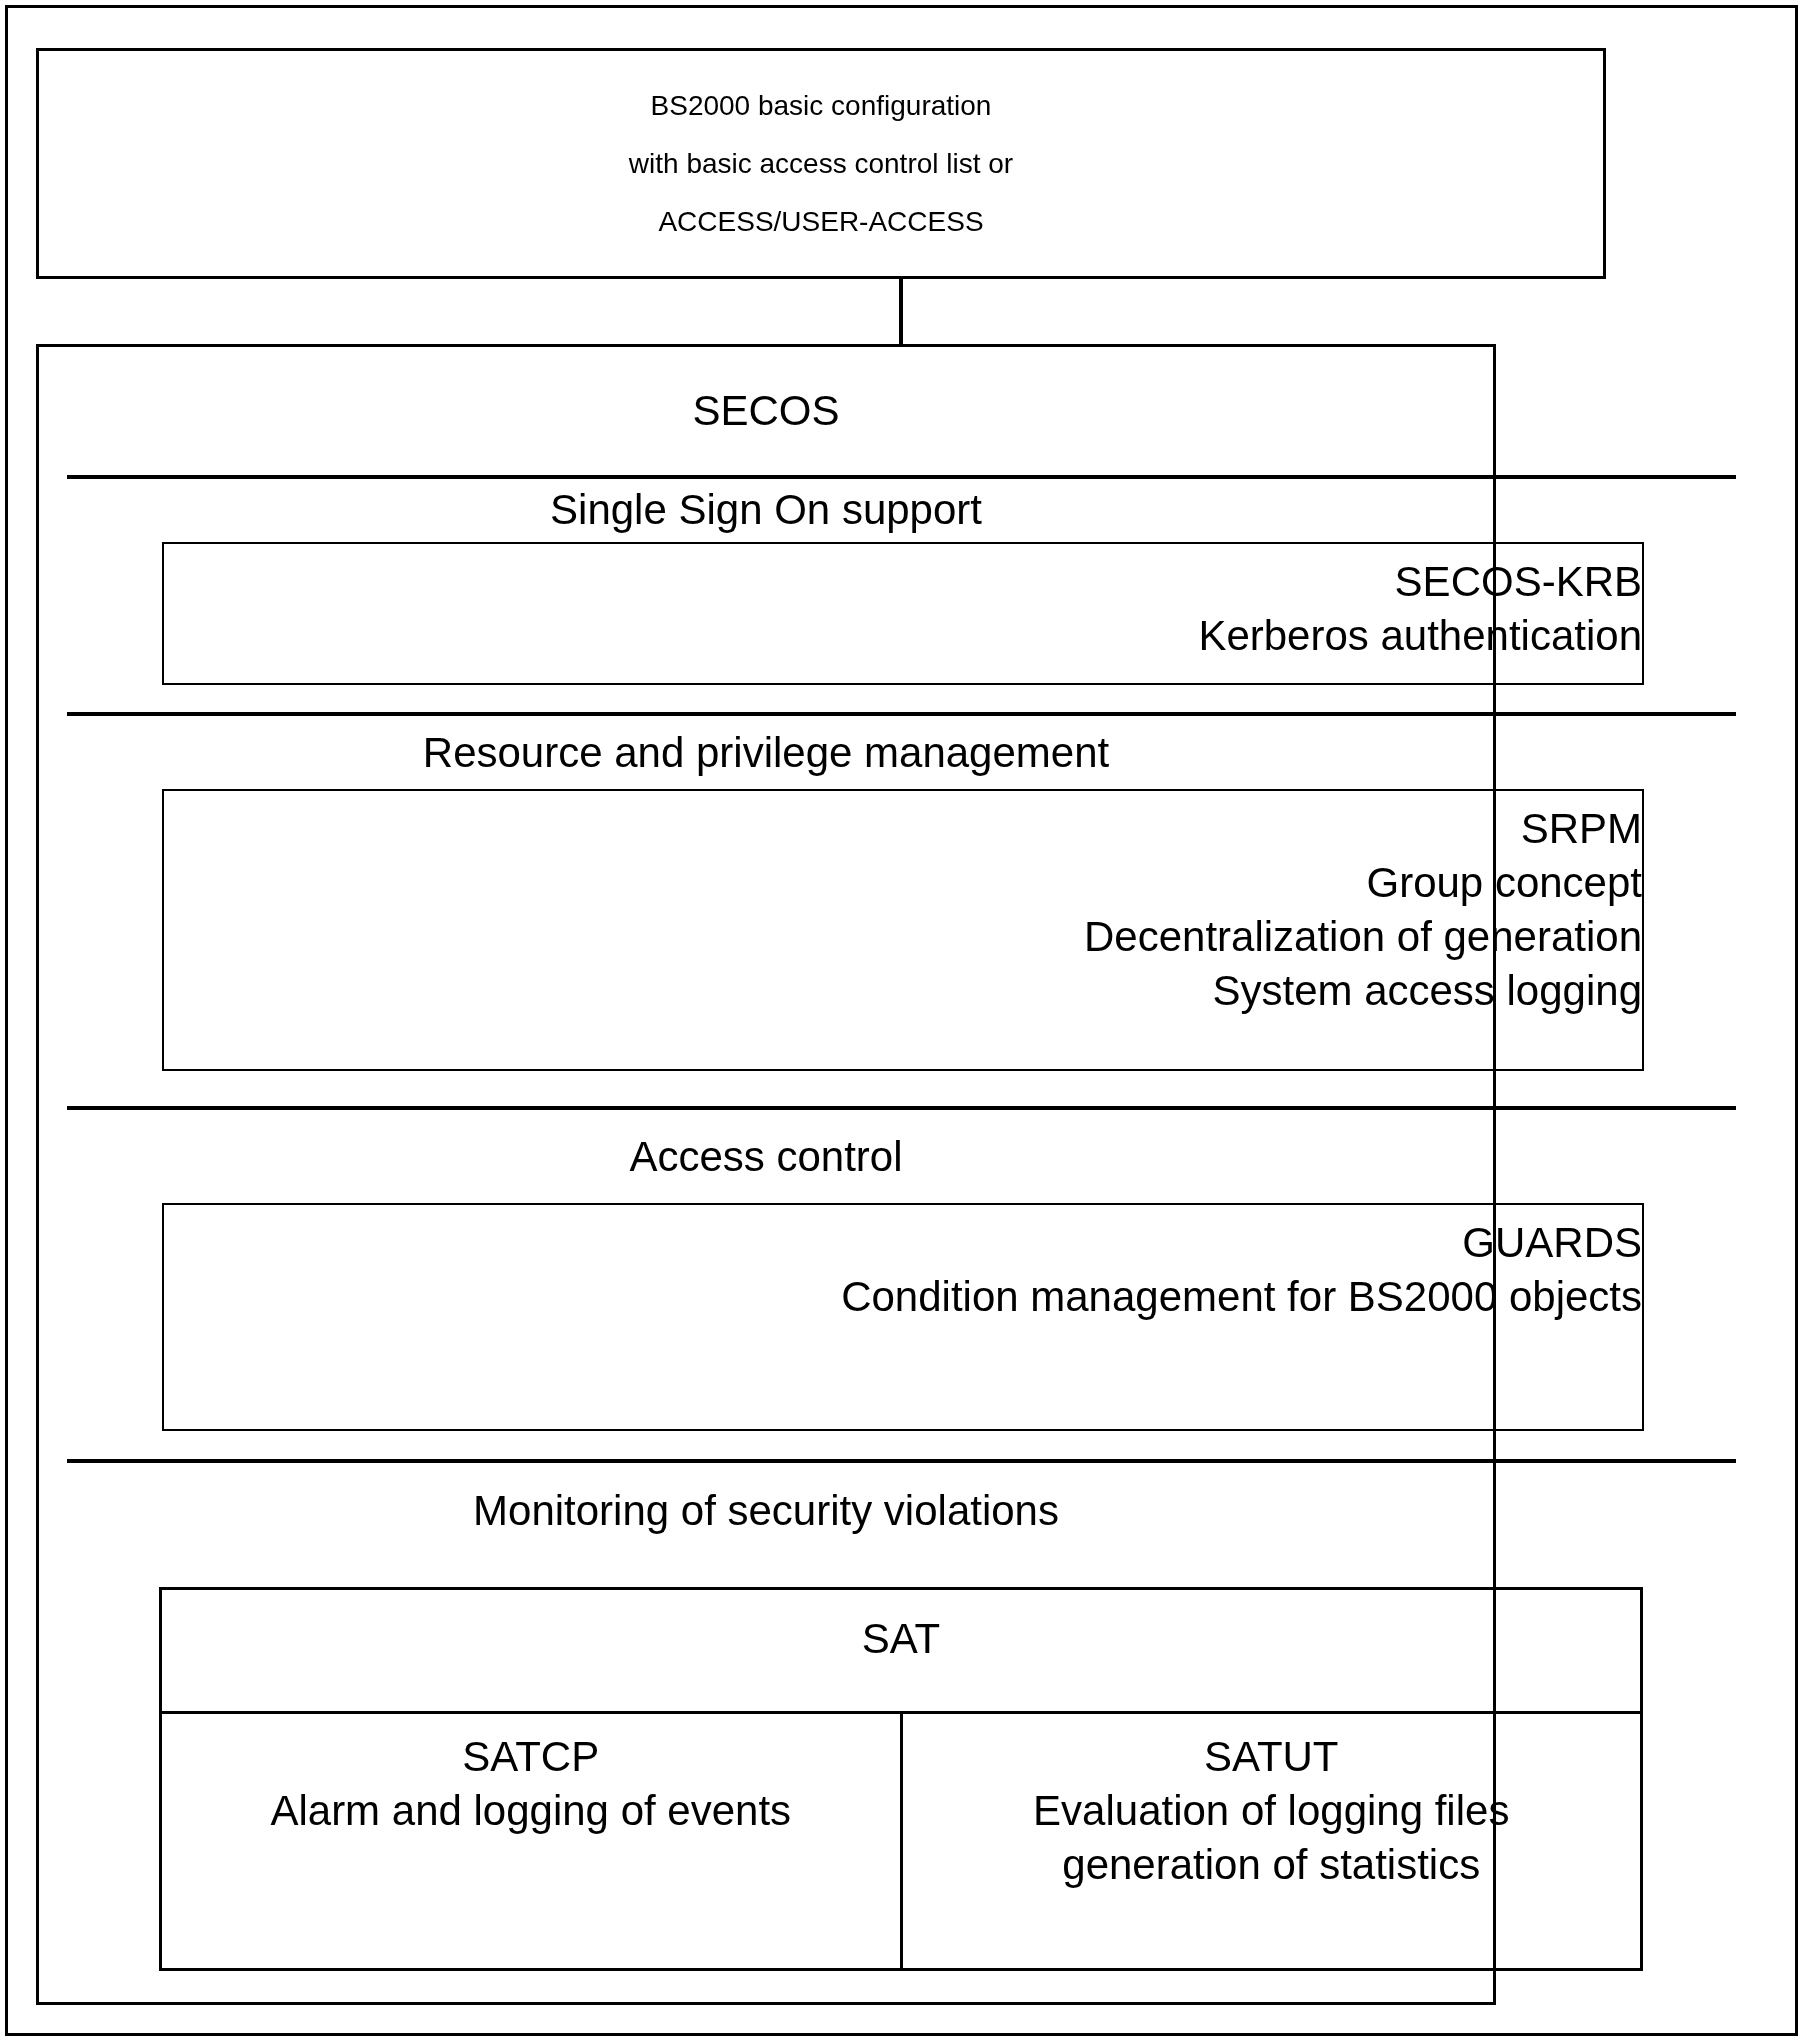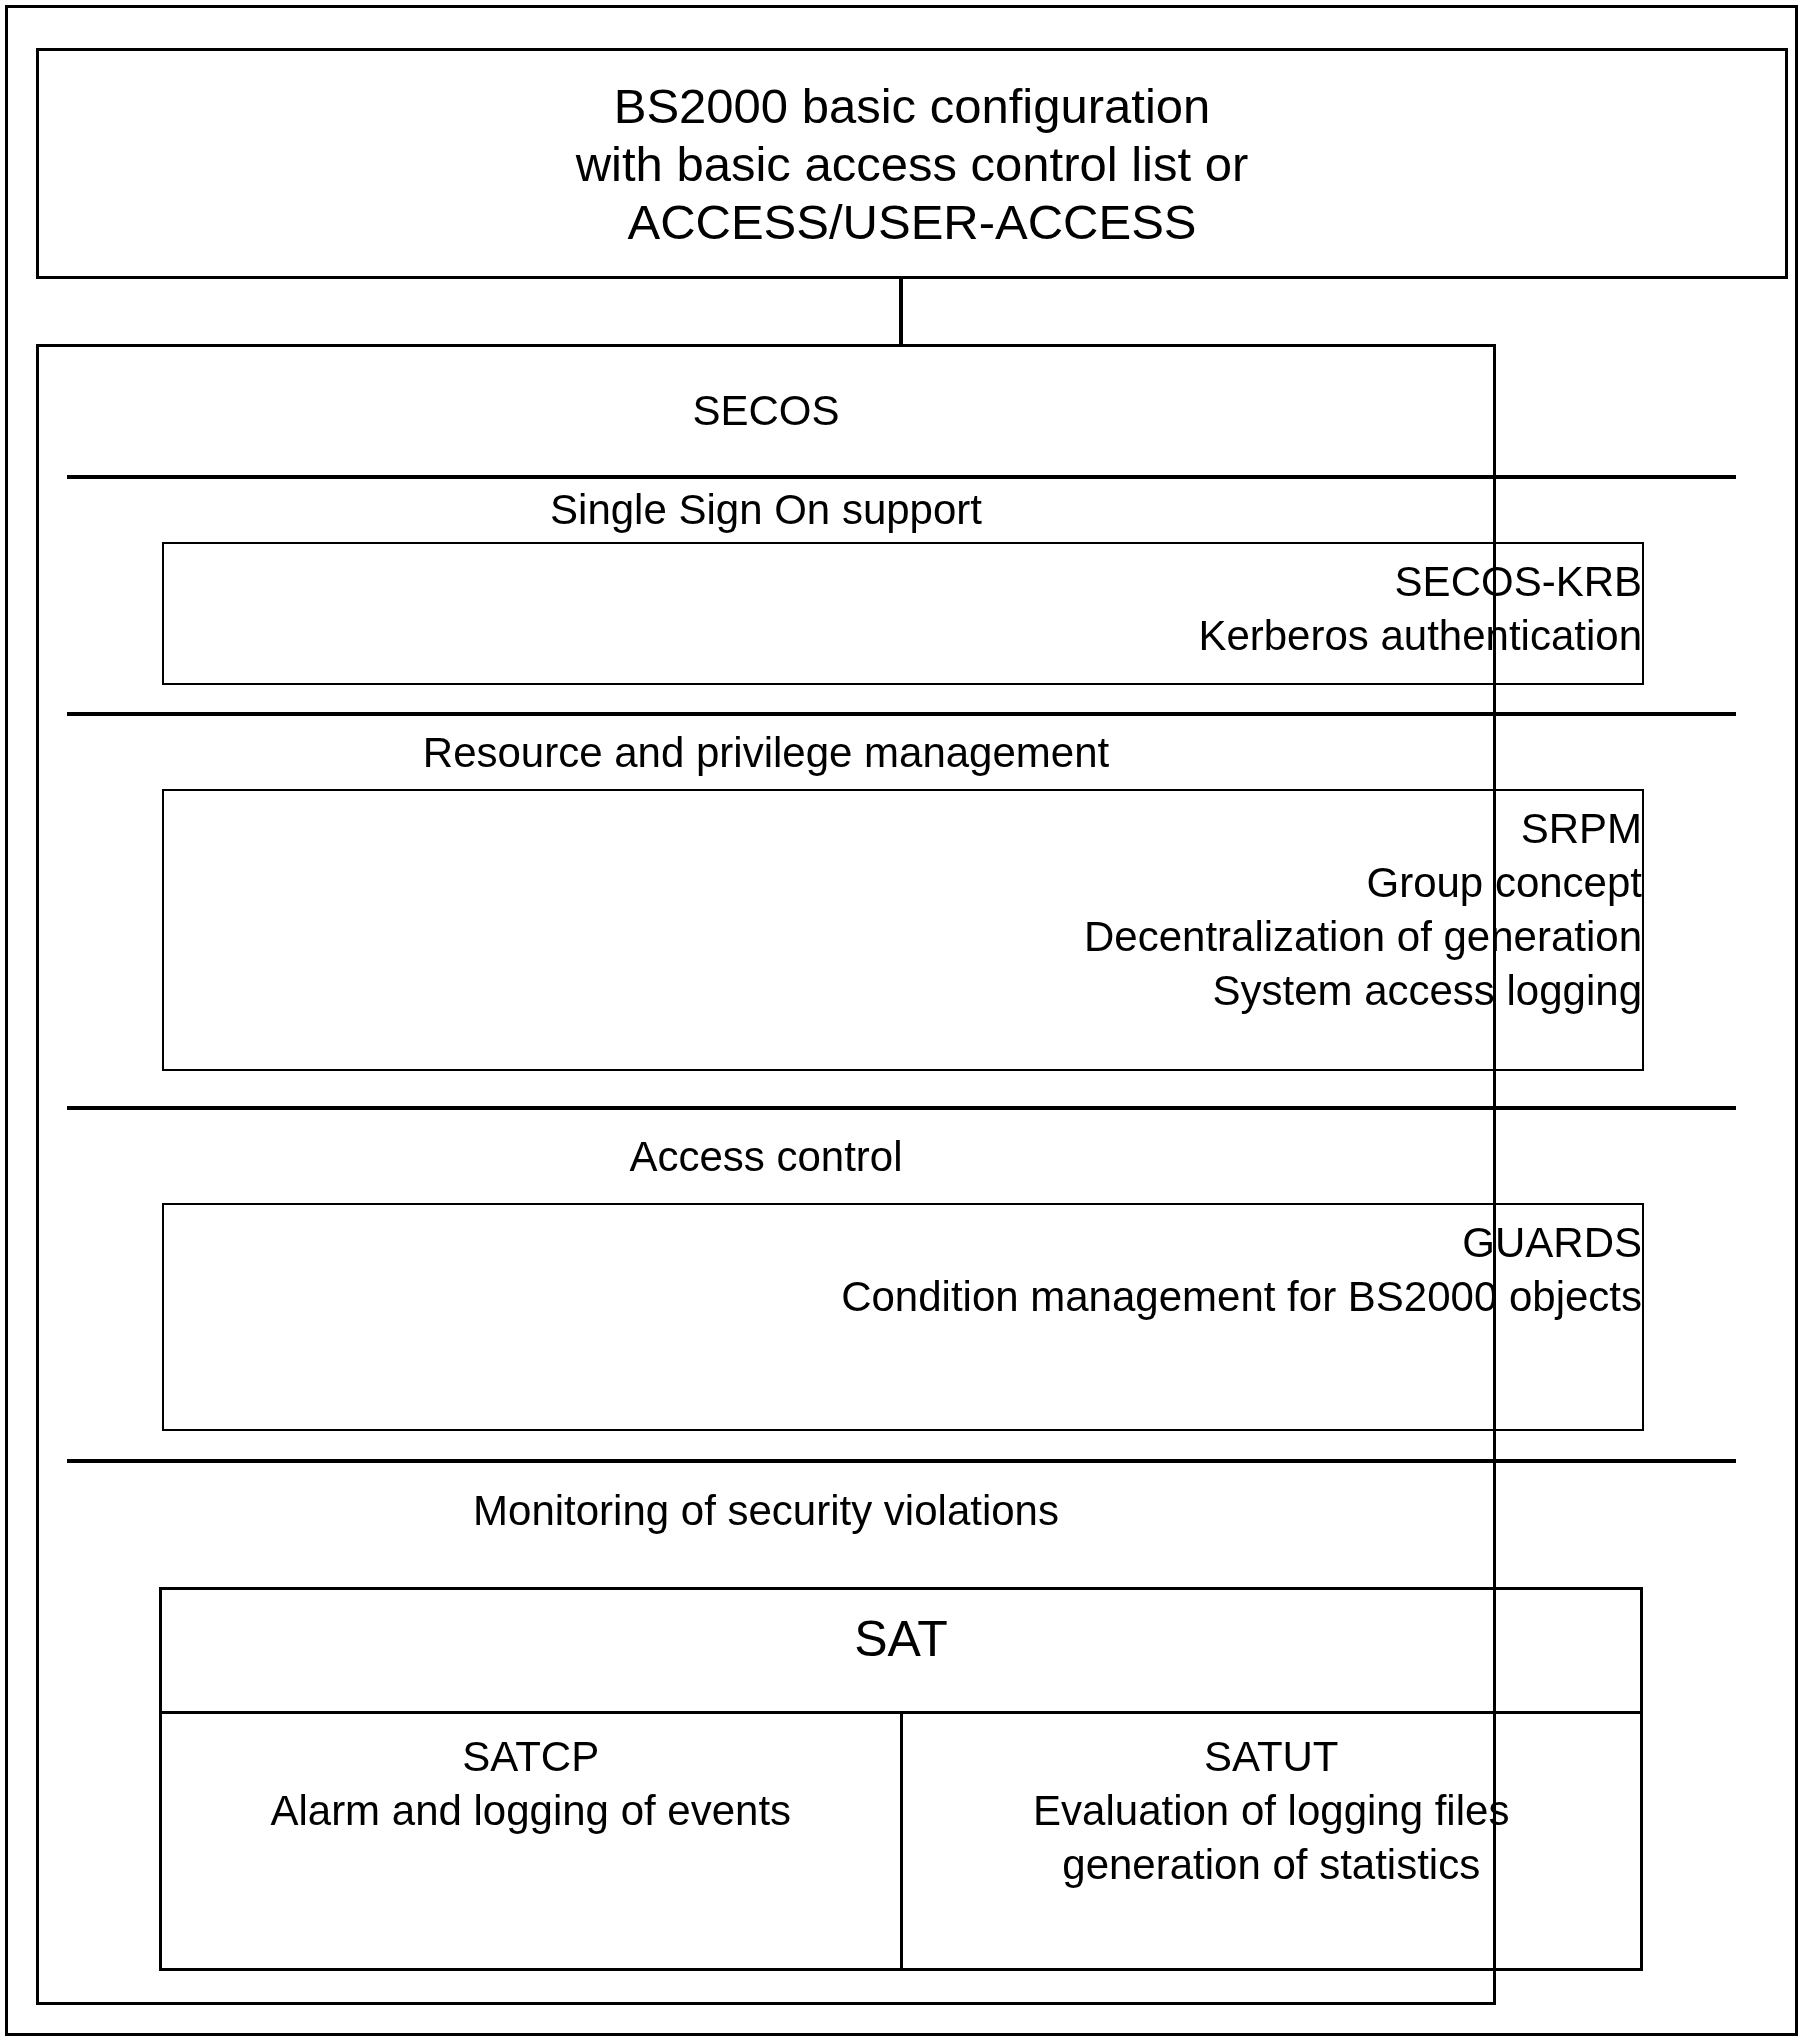--- a/index.html
+++ b/index.html
@@ -13,26 +13,26 @@
   }
 
   .outer-frame {
     position: absolute; left: 4.5px; top: 4.5px;
     width: 1793px; height: 2031px;
     border: 3.6px solid #000; box-sizing: border-box;
   }
 
   .top-box {
     position: absolute; left: 36px; top: 48px;
-    width: 1752px; height: 231px;
+    width: 1570px; height: 231px;
     border: 3.6px solid #000; box-sizing: border-box;
     display: flex; flex-direction: column;
     align-items: center; justify-content: center;
     text-align: center;
-    font-size: 49px; line-height: 58px;
+    font-size: 28px; line-height: 58px;
   }
 
   .connector {
     position: absolute; left: 899px; top: 279px;
     width: 3.6px; height: 65px; background: #000;
   }
 
   .secos-box {
     position: absolute; left: 36px; top: 344px;
     width: 1460px; height: 1661px;
@@ -78,21 +78,21 @@
   .sat-box {
     position: absolute; left: 120px; top: 1240px;
     width: 1484px; height: 384px;
     border: 3.6px solid #000; box-sizing: border-box;
     display: flex; flex-direction: column;
   }
   .sat-header {
     height: 124px; box-sizing: border-box;
     border-bottom: 3.6px solid #000;
     display: flex; align-items: center; justify-content: center;
-    font-size: 50px; padding-bottom: 23.5px;
+    font-size: 42px; padding-bottom: 23.5px;
   }
   .sat-row { flex: 1; display: flex; }
   .sat-cell {
     flex: 1; box-sizing: border-box;
     text-align: center;
     font-size: 42px; line-height: 54px;
     padding-top: 16.3px;
   }
   .sat-cell-left { border-right: 3.6px solid #000; }
 

